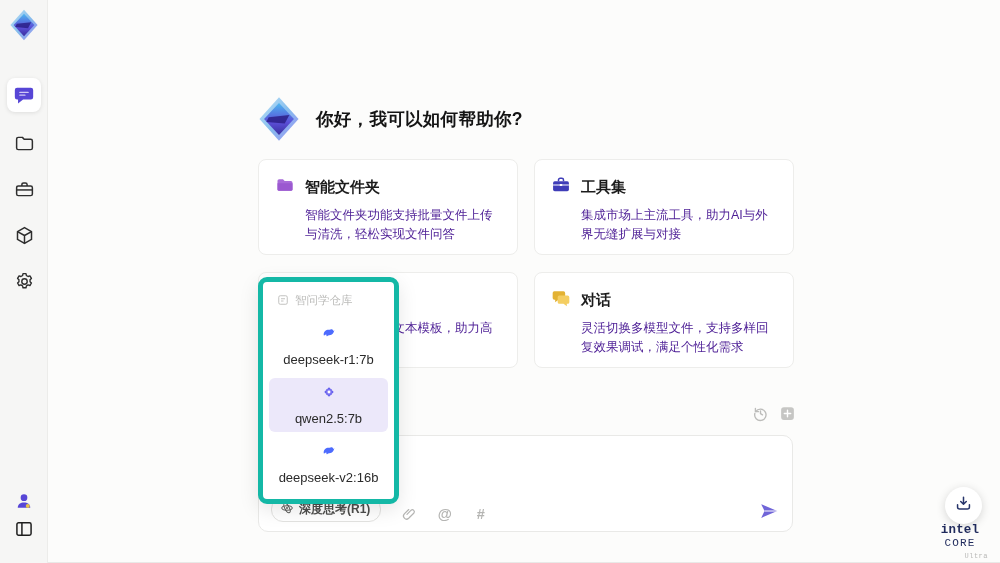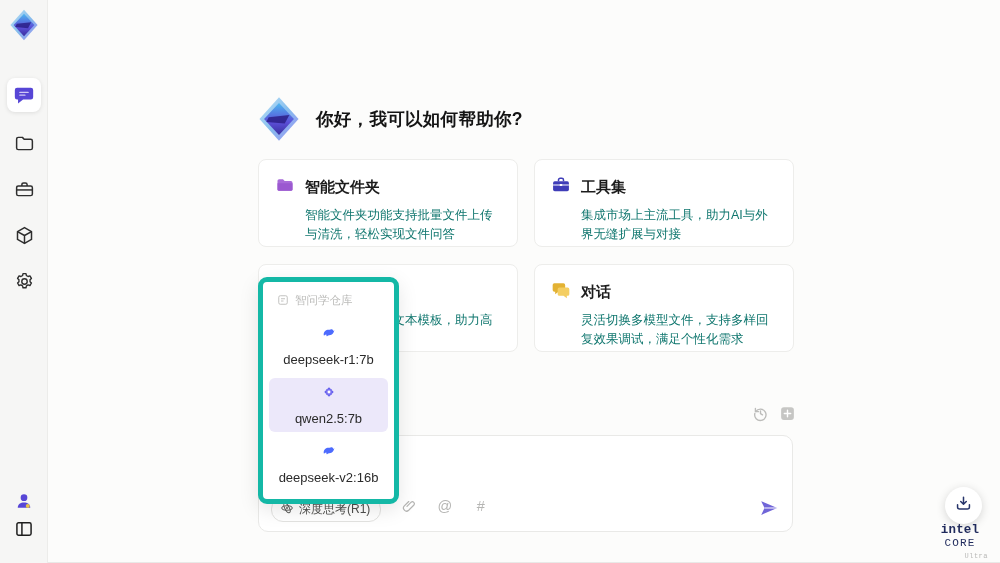--- a/index.html
+++ b/index.html
@@ -16,26 +16,26 @@
   .side-item svg { display:block; }
 
   
   .greeting { position:absolute; left:256px; top:96px; display:flex; align-items:center; gap:14px; z-index:1; }
   .greeting .logo { width:46px; height:46px; }
   .greeting h1 { font-size:17.5px; font-weight:700; color:#141414; letter-spacing:.3px; }
 
   
   .cards { position:absolute; left:258px; top:159px; width:536px;
            display:grid; grid-template-columns:260px 260px; column-gap:16px; row-gap:17px; z-index:1; }
-  .card { background:#fff; border:1px solid #ededeb; border-radius:8px; padding:15px 16px 2px 16px;
+  .card { background:#fff; border:1px solid #ededeb; border-radius:8px; padding:15px 16px 10px 16px;
           min-height:78px; overflow:hidden; cursor:pointer; }
   .card-head { display:flex; align-items:center; gap:10px; }
   .card-head svg { width:20px; height:20px; flex:0 0 auto; }
   .card-title { font-size:15px; font-weight:700; color:#1c1c1c; }
-  .card-desc { margin:7px 0 0 30px; font-size:12.5px; line-height:19px; color:#0f766e; }
+  .card-desc { margin:7px 0 0 30px; font-size:12.5px; line-height:19px; color:#4c1d95; }
 
   
   .dropdown { position:absolute; left:258px; top:277px; width:141px; background:#fff;
               border:5px solid #14b8a6; border-radius:9px; box-shadow:0 6px 20px rgba(0,0,0,.10);
               padding:8px 6px; z-index:10; }
   .dd-header { display:flex; align-items:center; gap:6px; padding:3px 8px 6px 8px;
                font-size:11.5px; color:#bcbcba; }
   .dd-item { display:flex; align-items:center; gap:8px; padding:6px 8px; border-radius:6px;
              font-size:13px; color:#2a2a2a; cursor:pointer; margin-top:5px;flex-direction:column; }
   .dd-item.selected { background:#ece8fa; }
@@ -49,21 +49,21 @@
   .chat-tools { position:absolute; left:752px; top:405px; display:flex; gap:10px; z-index:1; }
   .chat-tools .tool { width:17px; height:17px; cursor:pointer; }
 
   
   .composer { position:absolute; left:258px; top:435px; width:535px; height:97px; background:#fff;
               border:1px solid #e9e9e7; border-radius:10px; z-index:1; }
   .composer input { position:absolute; left:14px; top:10px; width:480px; border:none; outline:none;
                     font-size:13px; color:#000000; background:transparent;
                     font-family:Liberation Mono, monospace; }
   .composer input::placeholder { color:#c7c7c5; }
-  .composer-bar { position:absolute; left:12px; right:12px; bottom:9px; display:flex; align-items:flex-start; gap:19px; }
+  .composer-bar { position:absolute; left:12px; right:12px; bottom:9px; display:flex; align-items:flex-end; gap:19px;font-weight:bold; }
   .deep-pill { display:flex; align-items:center; gap:5px; border:1px solid #e3e3e1; border-radius:12px;
                padding:3px 10px 3px 8px; font-size:12px; color:#4e4e4c; cursor:pointer; background:#fff; }
   .deep-pill svg { width:14px; height:14px; }
   .c-icon { width:17px; height:17px; cursor:pointer; display:flex; align-items:center; justify-content:center;
             color:#b5b5b3; font-size:14.5px; }
   .send-btn { margin-left:auto; width:22px; height:22px; cursor:pointer; }
 
   
   .fab { position:absolute; left:945px; top:487px; width:37px; height:37px; border-radius:50%;
          background:#fff; box-shadow:0 2px 10px rgba(0,0,0,.16); display:flex; align-items:center;

